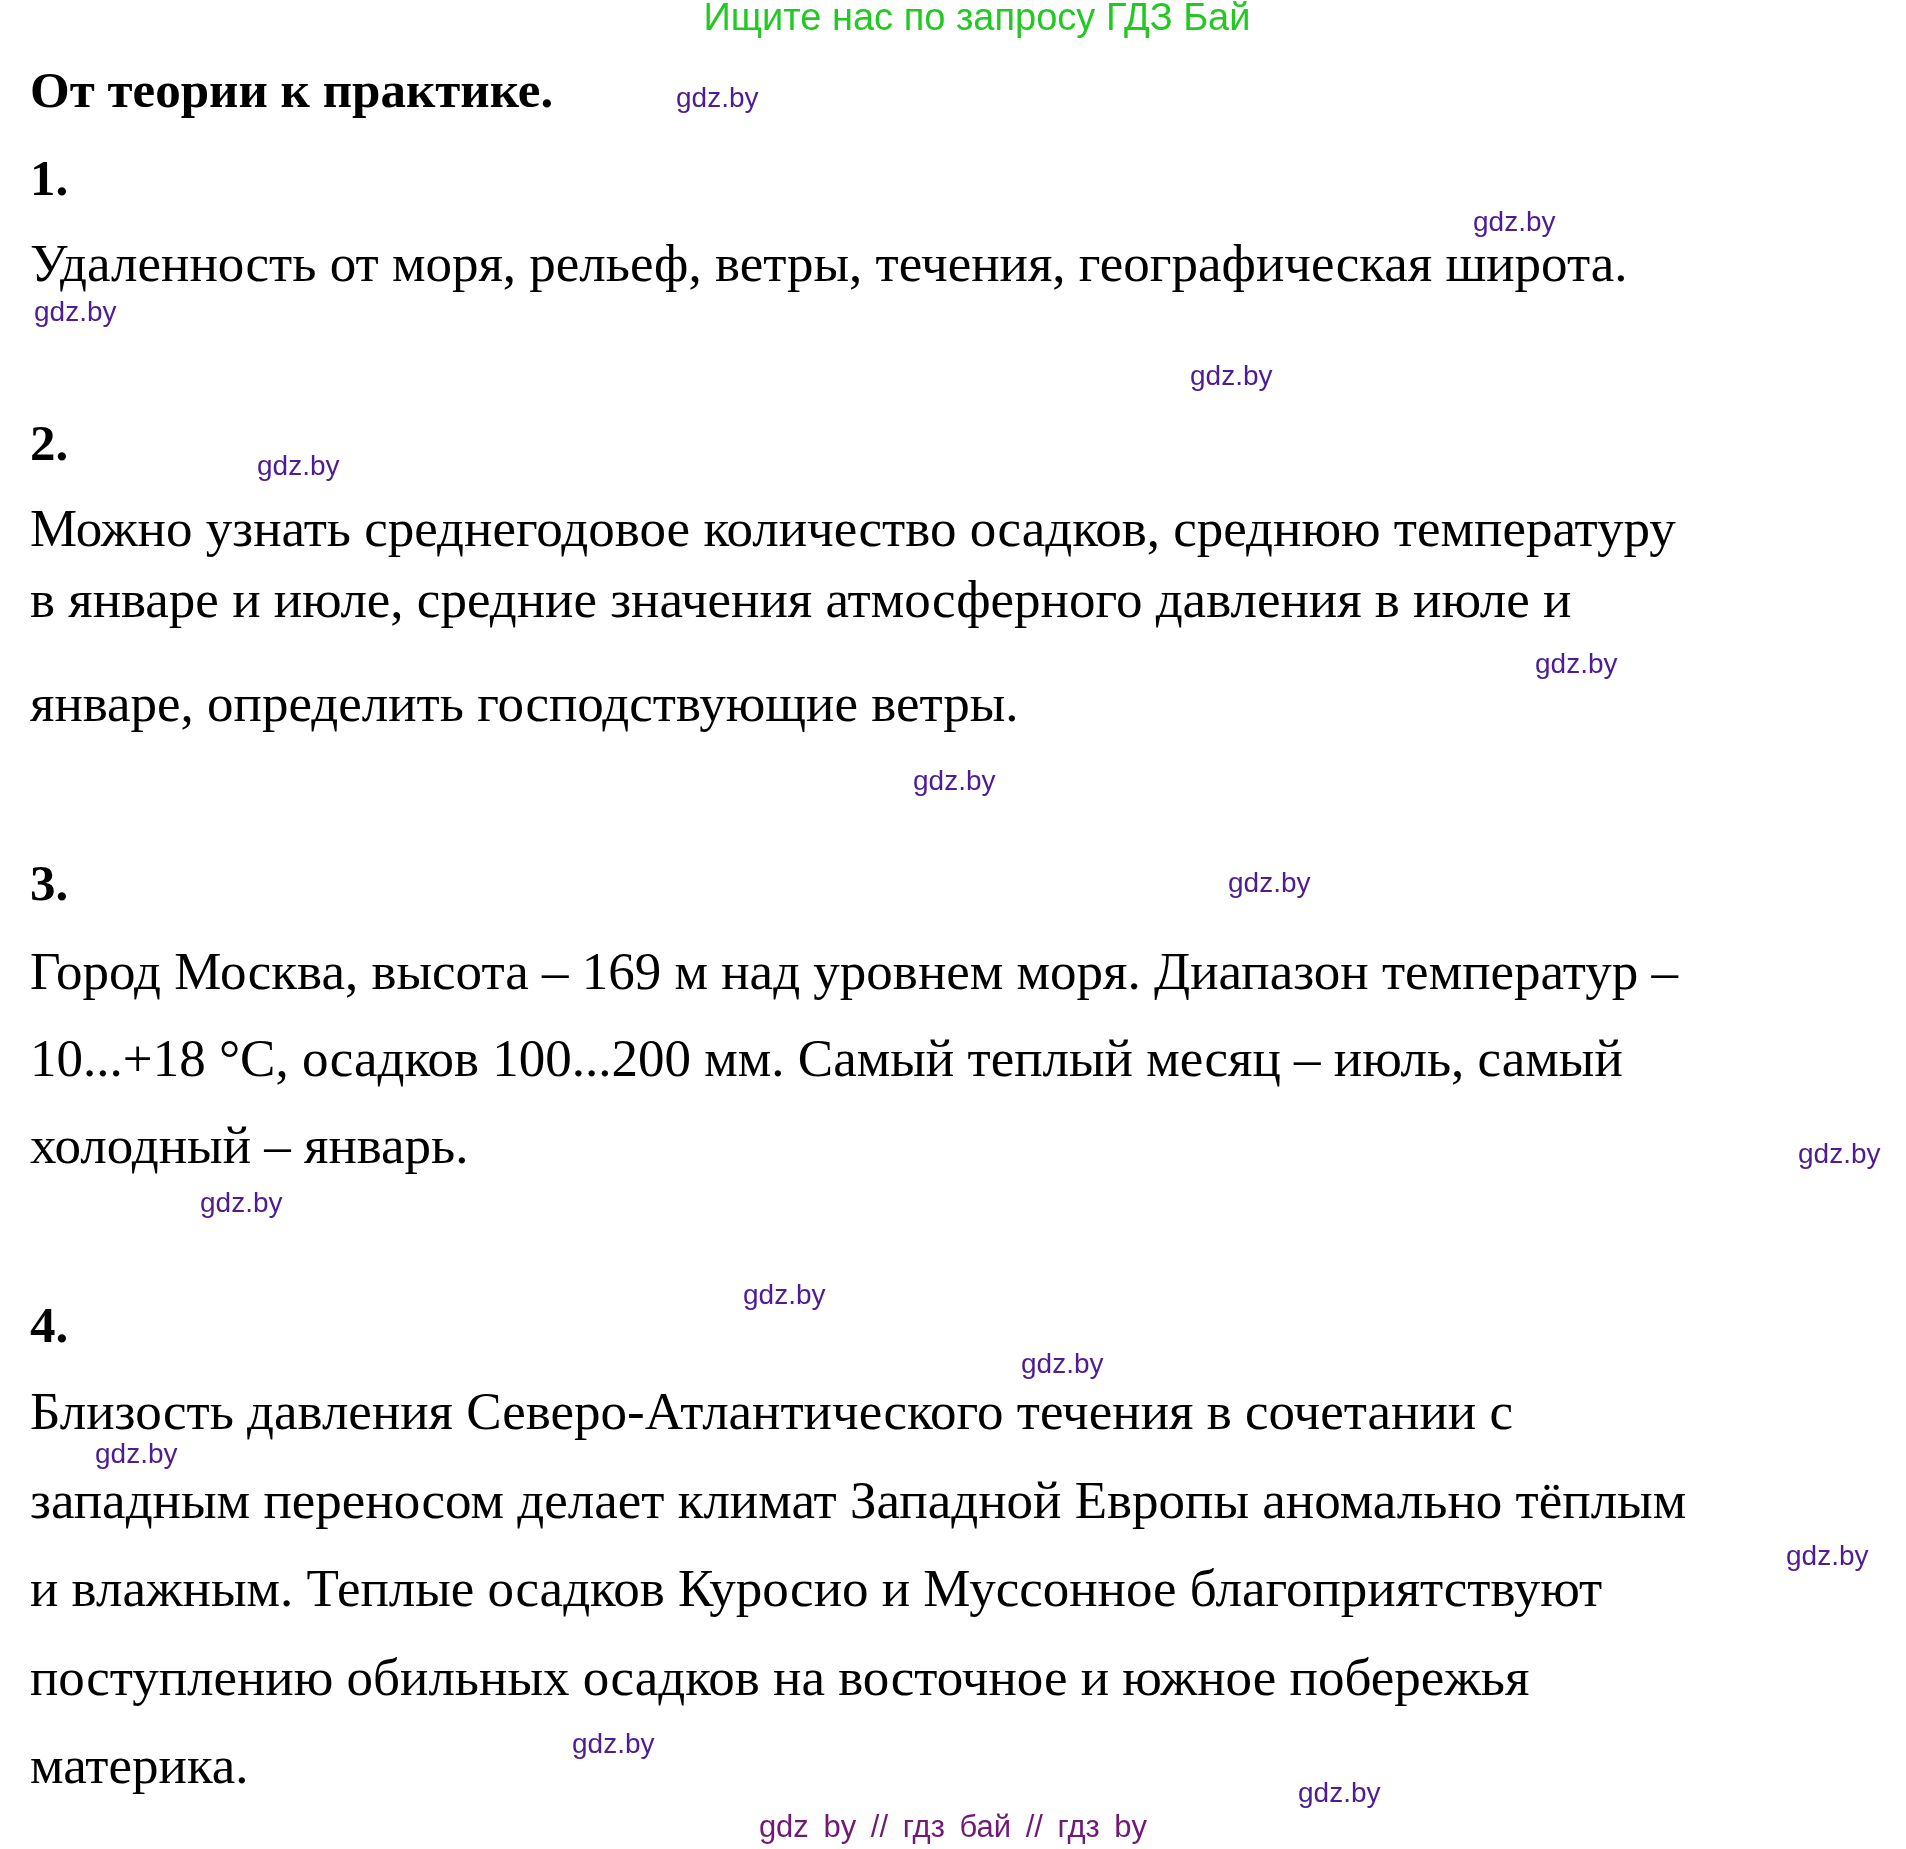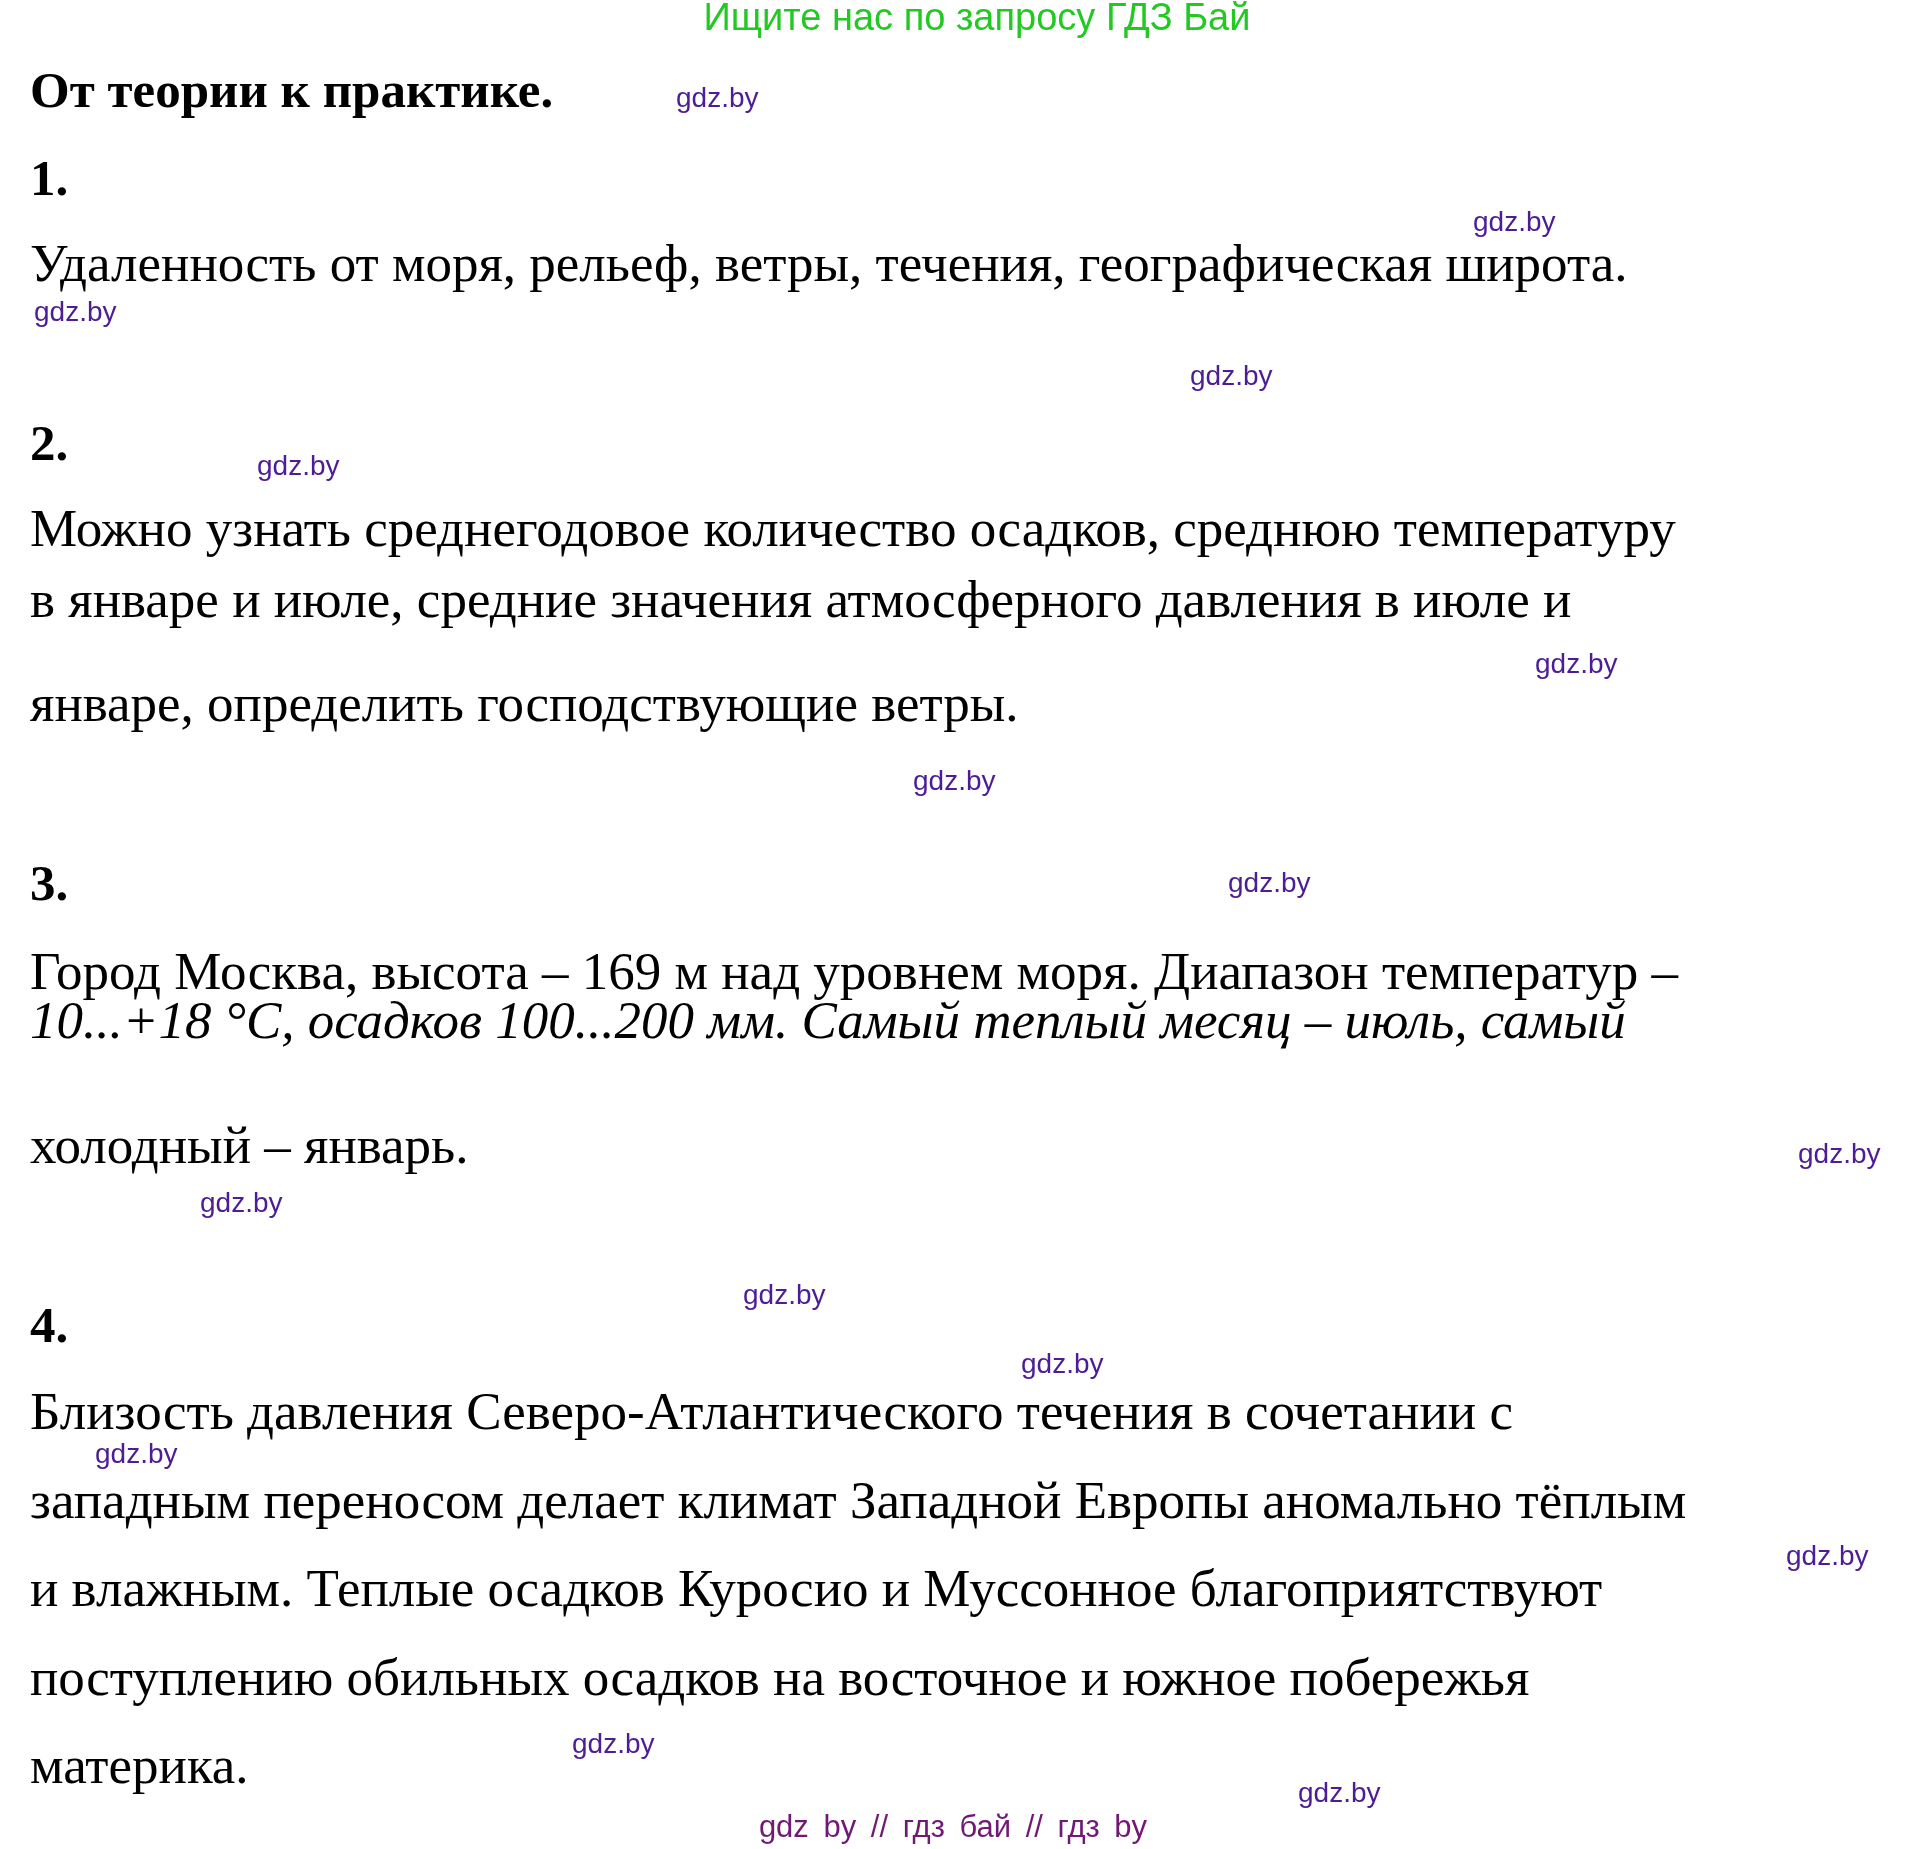--- a/index.html
+++ b/index.html
@@ -80,21 +80,21 @@
 <div class="abs wm" style="left:257px; top:450px;">gdz.by</div>
 <div class="abs line" style="top:497px;">Можно узнать среднегодовое количество осадков, среднюю температуру</div>
 <div class="abs line" style="top:568px;">в январе и июле, средние значения атмосферного давления в июле и</div>
 <div class="abs wm" style="left:1535px; top:648px;">gdz.by</div>
 <div class="abs line" style="top:672px;">январе, определить господствующие ветры.</div>
 <div class="abs wm" style="left:913px; top:765px;">gdz.by</div>
 
 <div class="abs num" style="top:853px;">3.</div>
 <div class="abs wm" style="left:1228px; top:867px;">gdz.by</div>
 <div class="abs line" style="top:940px;">Город Москва, высота – 169 м над уровнем моря. Диапазон температур –</div>
-<div class="abs line" style="top:989px;font-style:italic;">10...+18 °С, осадков 100...200 мм. Самый теплый месяц – июль, самый</div>
+<div class="abs line" style="top:1027px;">10...+18 °С, осадков 100...200 мм. Самый теплый месяц – июль, самый</div>
 <div class="abs line" style="top:1114px;">холодный – январь.</div>
 <div class="abs wm" style="left:1798px; top:1138px;">gdz.by</div>
 <div class="abs wm" style="left:200px; top:1187px;">gdz.by</div>
 <div class="abs wm" style="left:743px; top:1279px;">gdz.by</div>
 
 <div class="abs num" style="top:1295px;">4.</div>
 <div class="abs wm" style="left:1021px; top:1348px;">gdz.by</div>
 <div class="abs line" style="top:1380px;">Близость давления Северо-Атлантического течения в сочетании с</div>
 <div class="abs wm" style="left:95px; top:1438px;">gdz.by</div>
 <div class="abs line" style="top:1469px;">западным переносом делает климат Западной Европы аномально тёплым</div>

